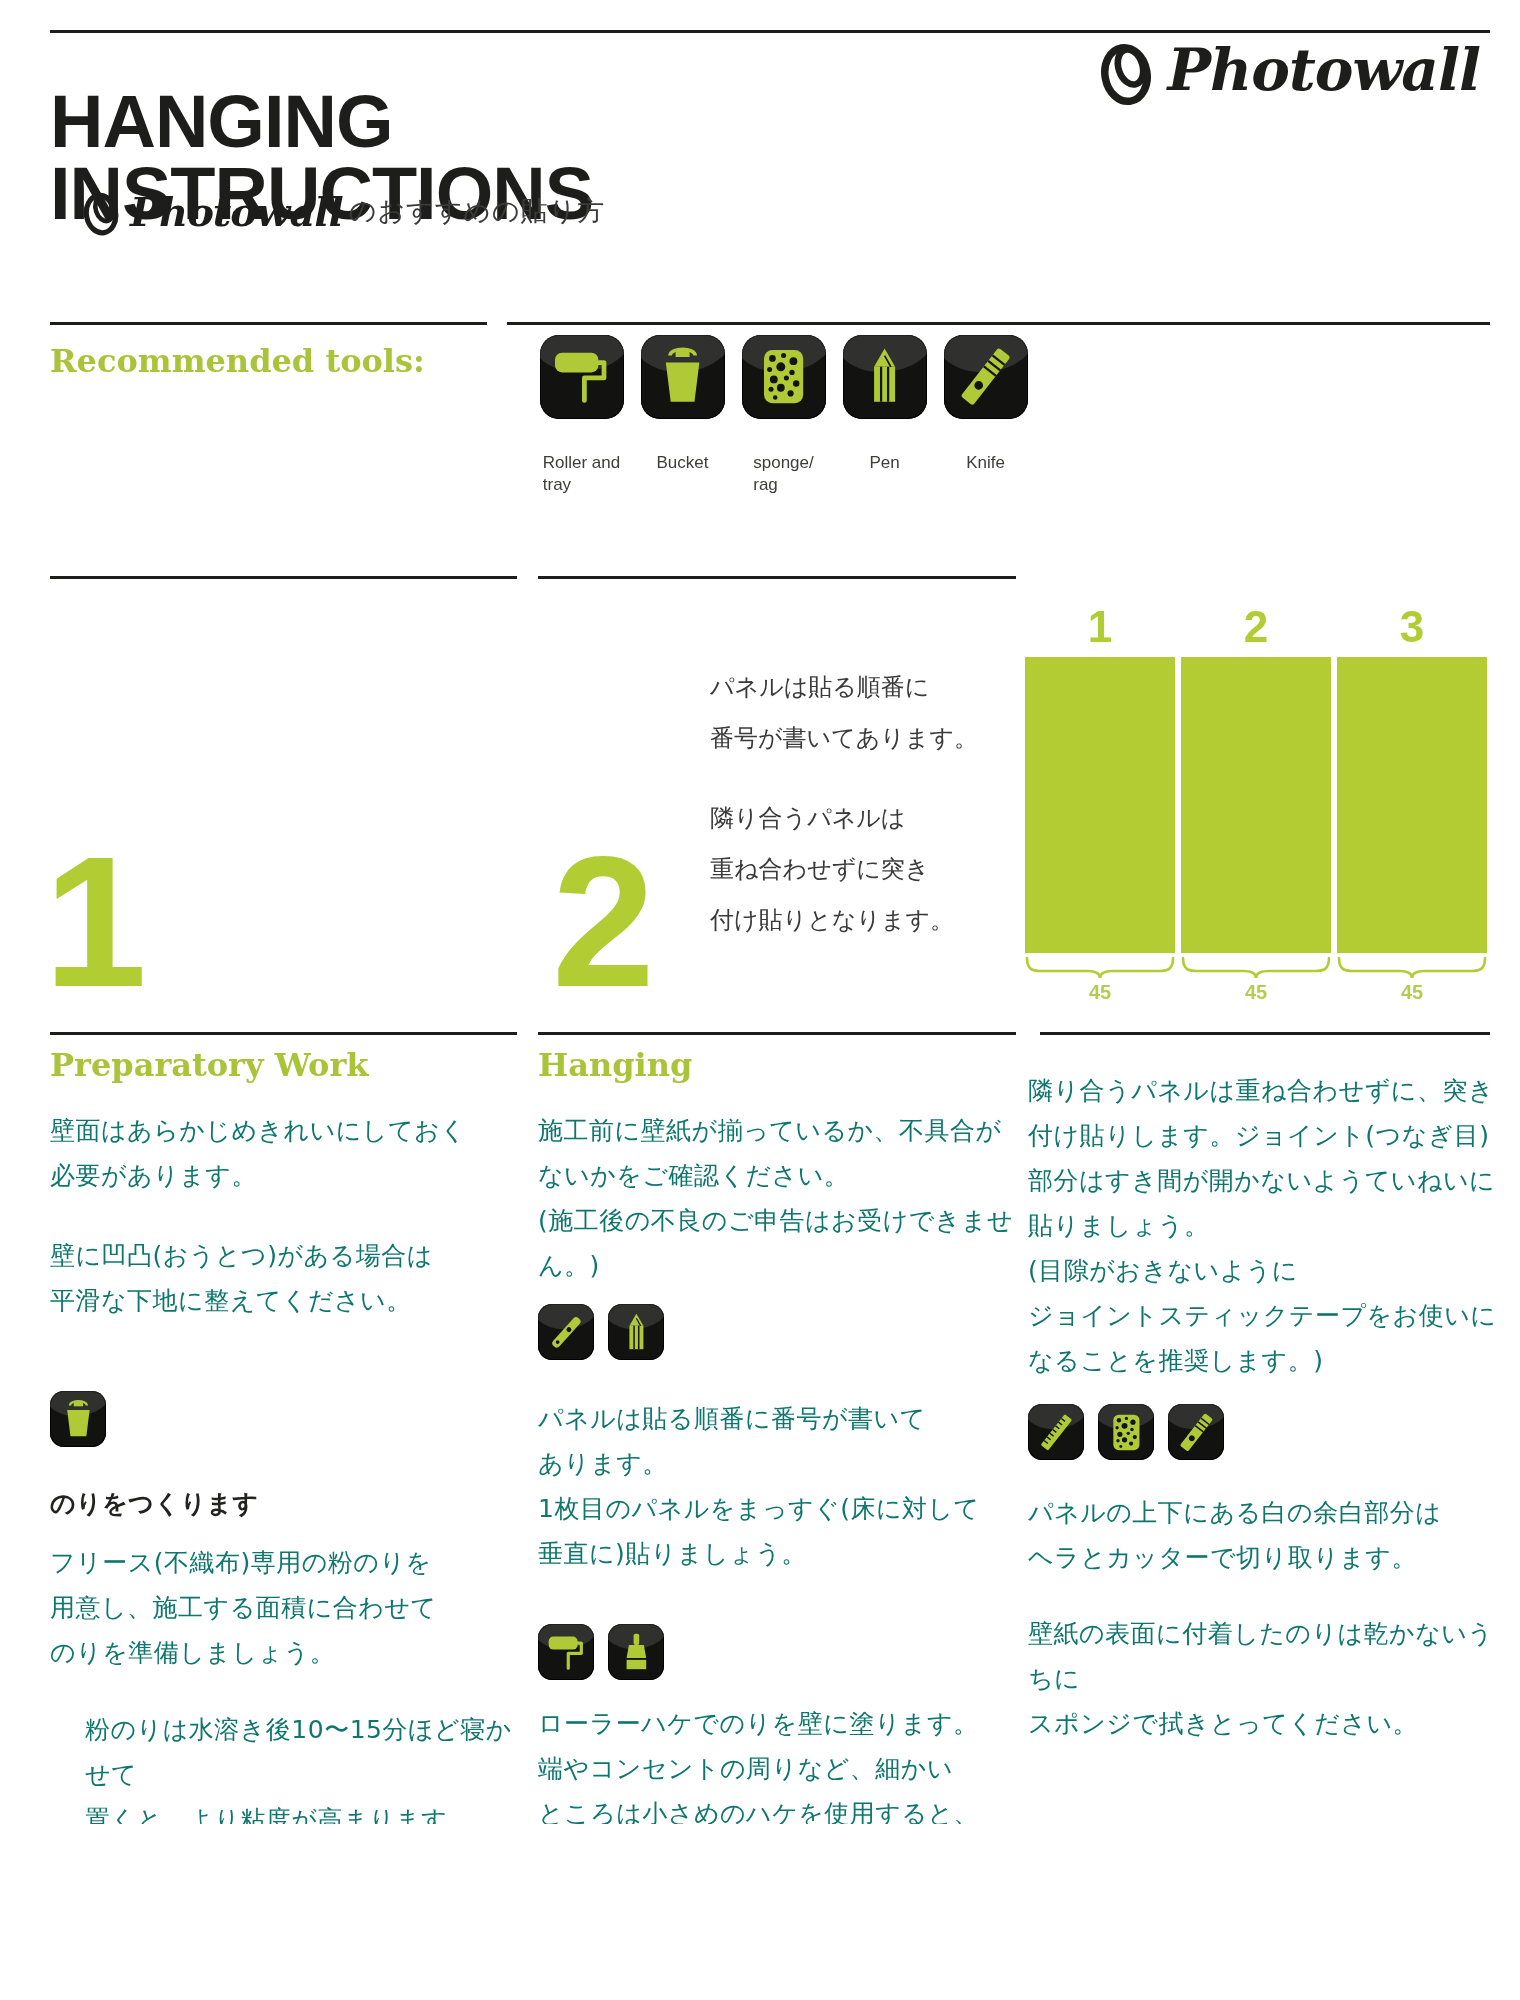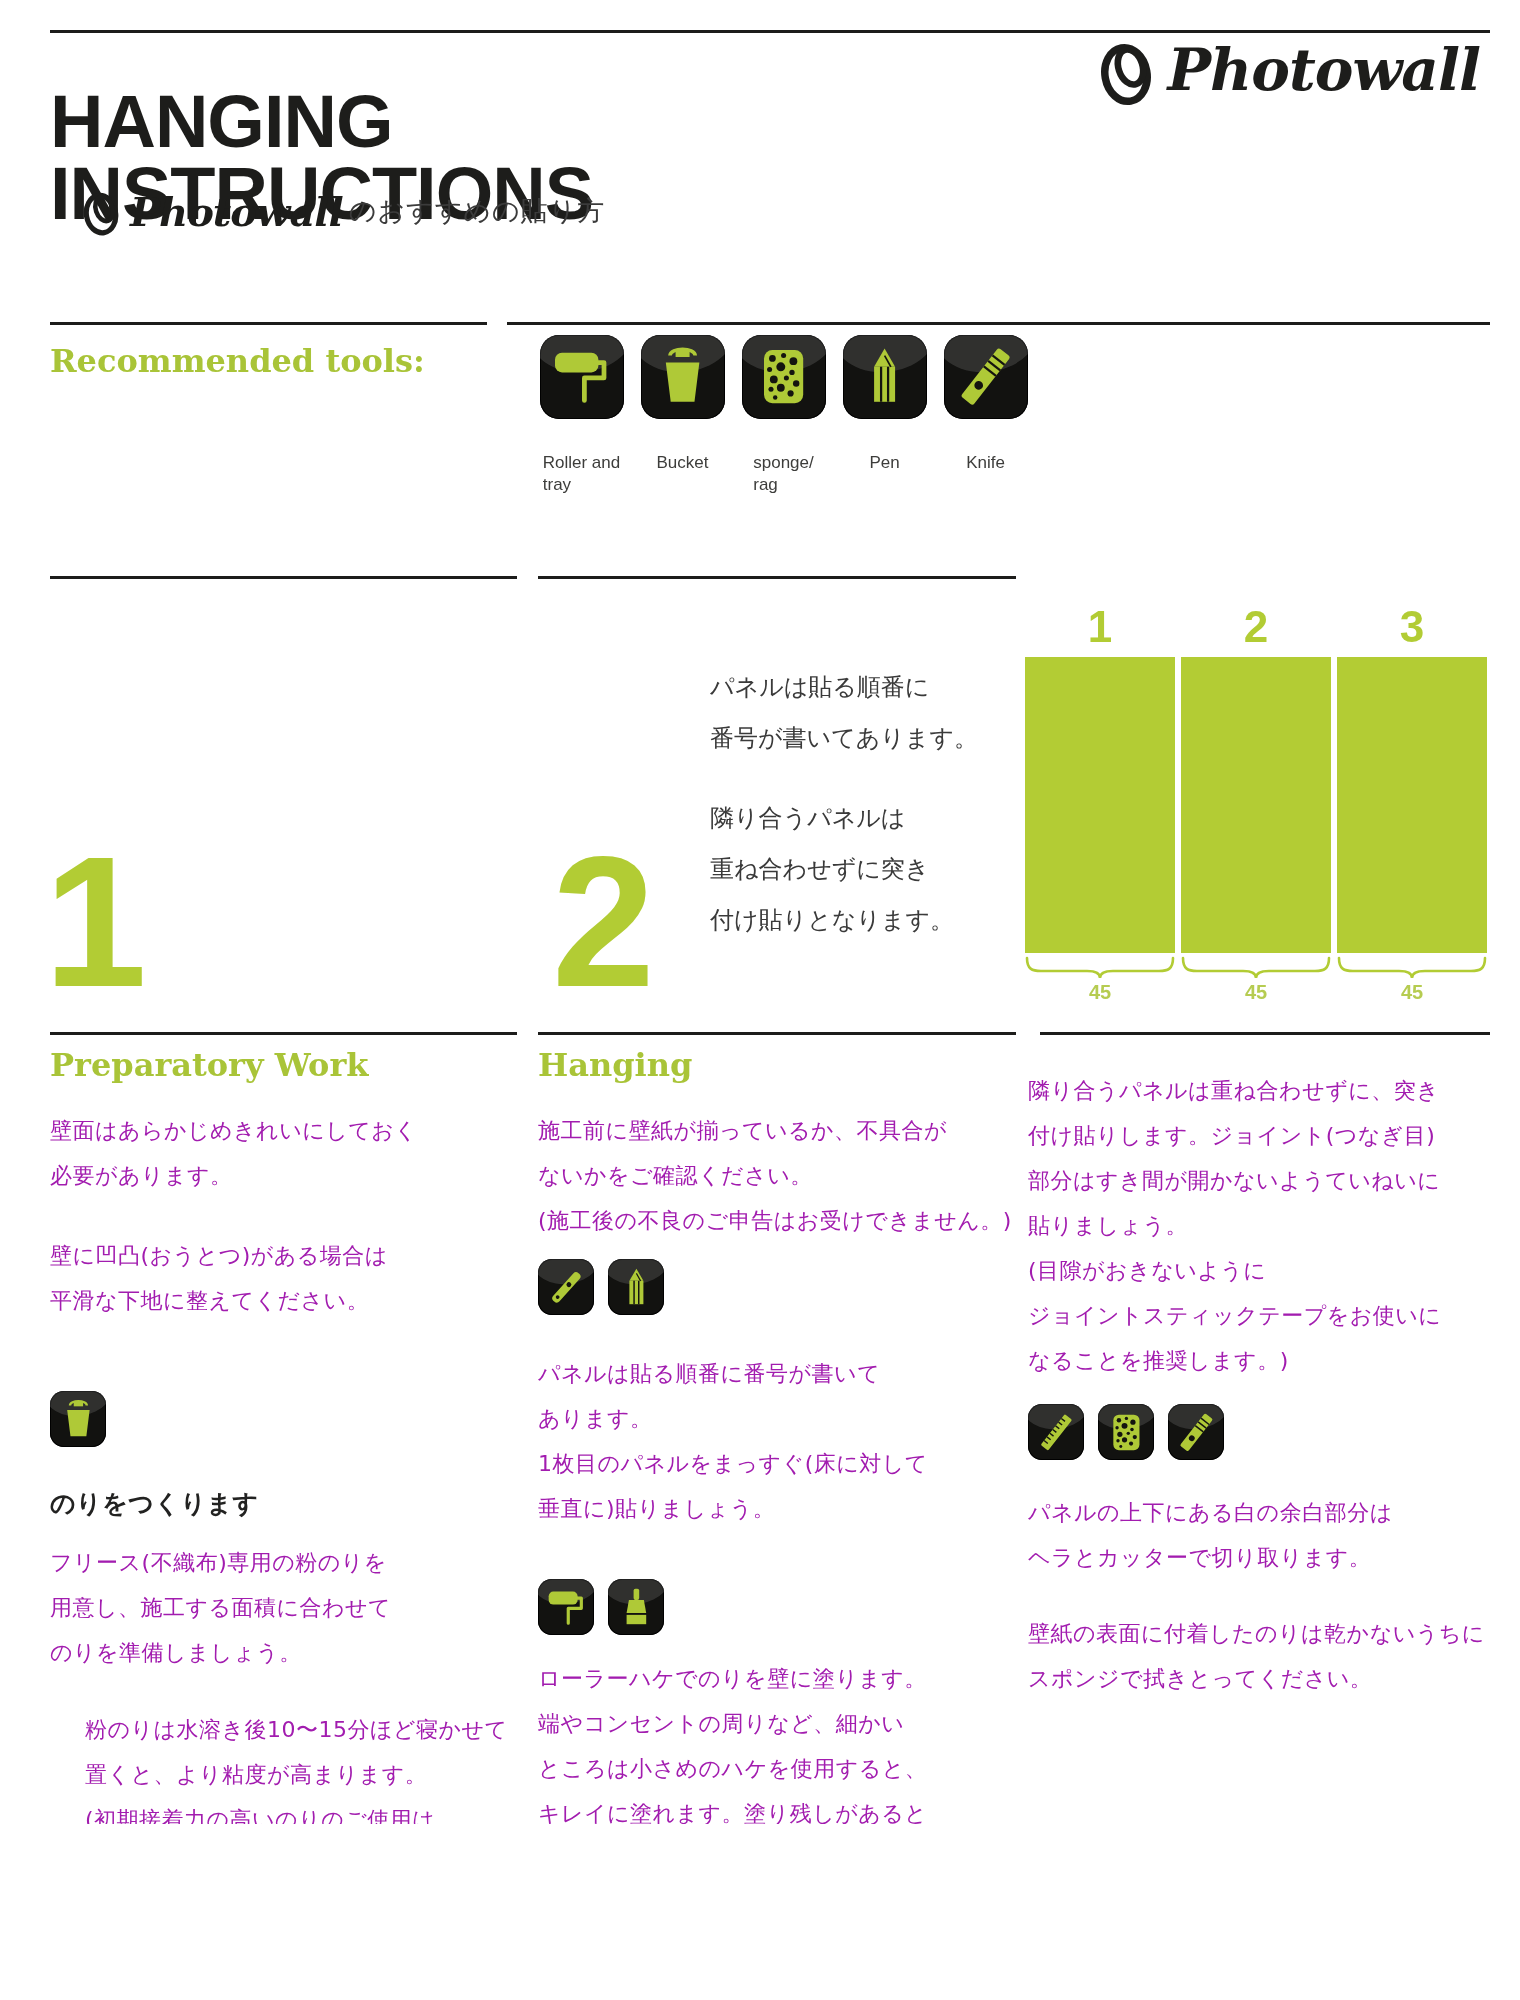--- a/index.html
+++ b/index.html
@@ -65,21 +65,21 @@
   .diag-note { position:absolute; left:710px; width:275px; font-family:"DejaVu Sans", sans-serif; color:#3a3a3a; font-size:24px; line-height:51px; margin:0; }
   .panelnum { position:absolute; top:602px; width:150px; text-align:center; color:#b2cc34; font-size:44px; font-weight:900; }
   .panel { position:absolute; top:657px; width:150px; height:296px; background:#b3cc34; }
   .brace { position:absolute; top:956px; width:150px; height:24px; }
   .wlabel { position:absolute; top:981px; width:150px; text-align:center; color:#b6cc51; font-size:20px; font-weight:bold; }
 
   
   .col { position:absolute; top:1032px; }
   .col .ghead { margin-top:14px; }
   .jp {
-    font-family:"DejaVu Sans", sans-serif; color:#a21caf; font-size:22px;
+    font-family:"DejaVu Sans", sans-serif; color:#0f766e; font-size:25px;
     line-height:45px; margin:0; letter-spacing:0.5px;
   }
   .jp.b { font-weight:bold; color:#222221; font-size:25px; }
   #col1 { left:50px;  width:470px; }
   #col2 { left:538px; width:480px; }
   #col3 { left:1028px; width:472px; }
 </style>
 </head>
 <body>
 

